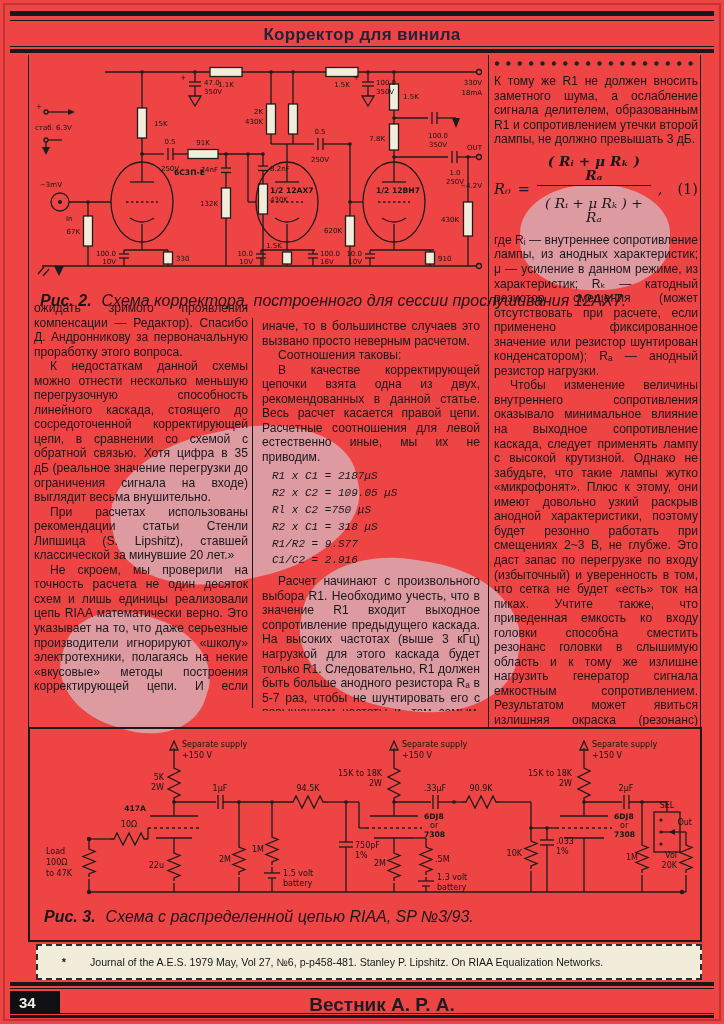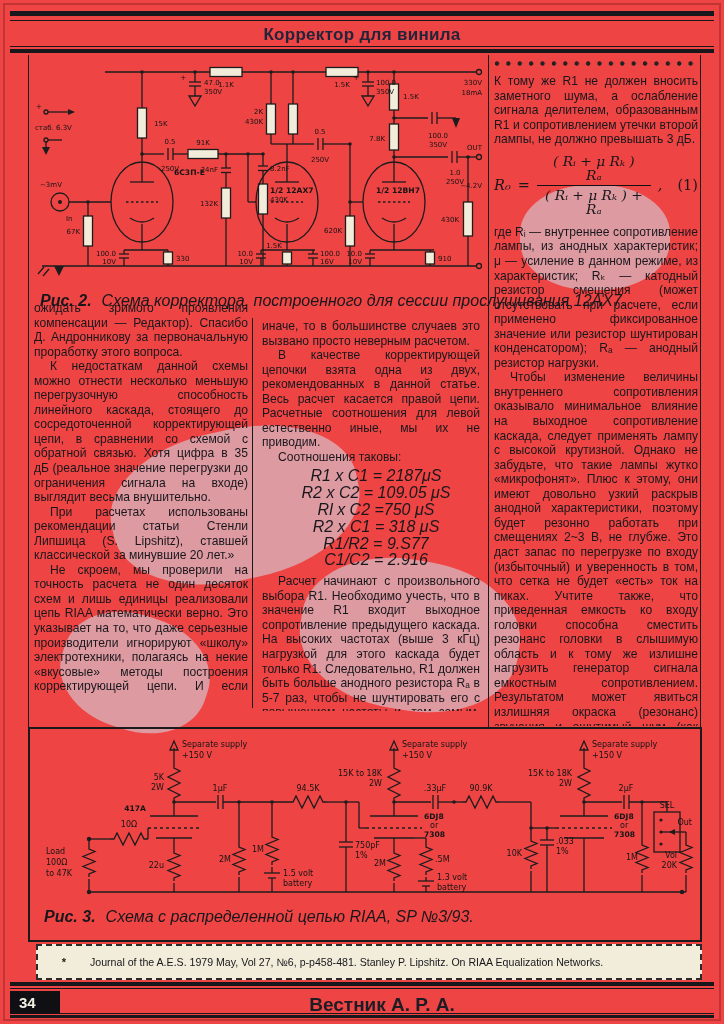--- a/index.html
+++ b/index.html
@@ -6,32 +6,32 @@
   .page{position:relative;width:724px;height:1024px;background:#ef4444;overflow:hidden;
         font-family:"Liberation Sans","DejaVu Sans",sans-serif;color:#17171c;}
   .red-frame{position:absolute;inset:3px;border:2px solid #c23434;pointer-events:none;z-index:6;}
   .bar{position:absolute;background:#17171c;z-index:3;}
   .wm{position:absolute;background:#cfe2ee;opacity:.55;border-radius:46%;z-index:0;}
   .header-title{position:absolute;left:12px;right:12px;top:25px;text-align:center;
         font-weight:bold;font-size:17px;letter-spacing:.3px;color:#23233a;z-index:2;}
   .colblock{position:absolute;font-size:12.1px;line-height:14.55px;text-align:justify;z-index:2;}
   .colblock p{margin:0;}
   .colblock p.ind{text-indent:16px;}
-  .eqline{font-style:italic;font-size:16px;line-height:16.8px;margin-left:10px;text-align:center;}
+  .eqline{font-style:italic;font-size:11px;line-height:16.8px;margin-left:10px;text-align:left;font-family:Liberation Mono, monospace;}
   .eqwrap{margin:4px 0 5px 0;}
   .cap{position:absolute;font-style:italic;font-size:16px;z-index:2;white-space:nowrap;}
   .cap b{font-weight:bold;margin-right:10px;}
   .dots{height:7px;margin:2px 0 7px 0;
         background-image:radial-gradient(circle at 3px 3.5px,#222 1.9px,transparent 2.5px);
         background-size:11.4px 7px;background-repeat:repeat-x;}
   .formula{display:flex;align-items:center;justify-content:center;gap:7px;
         font-family:"DejaVu Serif",serif;font-style:italic;font-size:14.5px;margin:7px 0 8px 0;}
   .frac{display:inline-block;text-align:center;font-size:13.8px;}
   .frac .num{border-bottom:1.3px solid #111;padding:0 7px 2px 7px;}
-  .frac .den{padding-top:2px;}
+  .frac .den{padding-top:10px;}
   .ftag{font-style:normal;margin-left:8px;}
   .fig3box{position:absolute;left:28px;top:727px;width:670px;height:211px;border:2px solid #1a1a1a;z-index:1;}
   .footnote{position:absolute;left:36px;top:944px;width:662px;height:32px;border:2px dashed #2a2a2a;
         display:flex;align-items:center;z-index:2;background:#f2edda;}
   .footnote .mark{width:52px;text-align:center;font-size:11px;font-weight:bold;}
   .footnote .txt{flex:1;font-size:10.6px;}
   .pagebox{position:absolute;left:10px;top:991px;width:50px;height:23px;background:#101014;color:#f4f0e2;
         font-weight:bold;font-size:15px;line-height:23px;padding-left:9px;box-sizing:border-box;z-index:4;}
   .journal{position:absolute;left:60px;right:20px;top:994px;text-align:center;font-weight:bold;
         font-size:19px;color:#1c1c24;z-index:4;}
@@ -300,41 +300,41 @@
 
   <div class="colblock" style="left:34px;top:301px;width:214px;height:392px;overflow:hidden;">
     <p>ожидать зримого проявления компенсации — Редактор). Спасибо Д. Андронникову за первоначальную проработку этого вопроса.</p>
     <p class="ind">К недостаткам данной схемы можно отнести несколько меньшую перегрузочную способность линейного каскада, стоящего до сосредоточенной корректирующей цепи, в сравнении со схемой с обратной связью. Хотя цифра в 35 дБ (реальное значение перегрузки до ограничения сигнала на входе) выглядит весьма внушительно.</p>
     <p class="ind">При расчетах использованы рекомендации статьи Стенли Липшица (S. Lipshitz), ставшей классической за минувшие 20 лет.»</p>
     <p class="ind">Не скроем, мы проверили на точность расчета не один десяток схем и лишь единицы реализовали цепь RIAA математически верно. Это указывает на то, что даже серьезные производители игнорируют «школу» электротехники, полагаясь на некие «вкусовые» методы построения корректирующей цепи. И если отмечено, что иные корректоры звучат так или</p>
   </div>
 
   <div class="colblock" style="left:262px;top:319px;width:218px;height:392px;overflow:hidden;">
     <p>иначе, то в большинстве случаев это вызвано просто неверным расчетом.</p>
+    <p class="ind">Соотношения таковы:</p>
     <p class="ind">В качестве корректирующей цепочки взята одна из двух, рекомендованных в данной статье. Весь расчет касается правой цепи. Расчетные соотношения для левой естественно иные, мы их не приводим.</p>
-    <p class="ind">Соотношения таковы:</p>
     <div class="eqwrap">
       <div class="eqline">R1 x  C1 = 2187μS</div>
       <div class="eqline">R2 x C2 = 109.05 μS</div>
       <div class="eqline">Rl x C2 =750 μS</div>
       <div class="eqline">R2 x C1 = 318 μS</div>
       <div class="eqline">R1/R2 = 9.S77</div>
       <div class="eqline">C1/C2 = 2.916</div>
     </div>
     <p class="ind">Расчет начинают с произвольного выбора R1. Необходимо учесть, что в значение R1 входит выходное сопротивление предыдущего каскада. На высоких частотах (выше 3 кГц) нагрузкой для этого каскада будет только R1. Следовательно, R1 должен быть больше анодного резистора Rₐ в 5-7 раз, чтобы не шунтировать его с повышением частоты и, тем самым, не уменьшить усиления.</p>
   </div>
 
   <div class="colblock" style="left:494px;top:58px;width:204px;height:668px;overflow:hidden;">
     <div class="dots"></div>
     <p>К тому же R1 не должен вносить заметного шума, а ослабление сигнала делителем, образованным R1 и сопротивлением утечки второй лампы, не должно превышать 3 дБ.</p>
     <div class="formula">
       <span>R₀</span>
       <span>=</span>
       <span class="frac">
-        <span class="num" style="display:block;">( Rᵢ + μ Rₖ ) Rₐ</span>
+        <span class="num" style="display:block;font-weight:bold;">( Rᵢ + μ Rₖ ) Rₐ</span>
         <span class="den" style="display:block;">( Rᵢ + μ Rₖ ) + Rₐ</span>
       </span>
       <span>,</span>
       <span class="ftag">(1)</span>
     </div>
     <p>где Rᵢ — внутреннее сопротивление лампы, из анодных характеристик; μ — усиление в данном режиме, из характеристик; Rₖ — катодный резистор смещения (может отсутствовать при расчете, если применено фиксированное значение или резистор шунтирован конденсатором); Rₐ — анодный резистор нагрузки.</p>
     <p class="ind">Чтобы изменение величины внутреннего сопротивления оказывало минимальное влияние на выходное сопротивление каскада, следует применять лампу с высокой крутизной. Однако не забудьте, что такие лампы жутко «микрофонят». Плюс к этому, они имеют довольно узкий раскрыв анодной характеристики, поэтому будет резонно работать при смещениях 2~3 В, не глубже. Это даст запас по перегрузке по входу (избыточный) и уверенность в том, что сетка не будет «есть» ток на пиках. Учтите также, что приведенная емкость ко входу головки способна сместить резонанс головки в слышимую область и к тому же излишне нагрузить генератор сигнала емкостным сопротивлением. Результатом может явиться излишняя окраска (резонанс) звучания и ощутимый шум (как правило, лампы с усилением больше 70 имеют высо-</p>
   </div>
 
   <div class="fig3box"></div>

